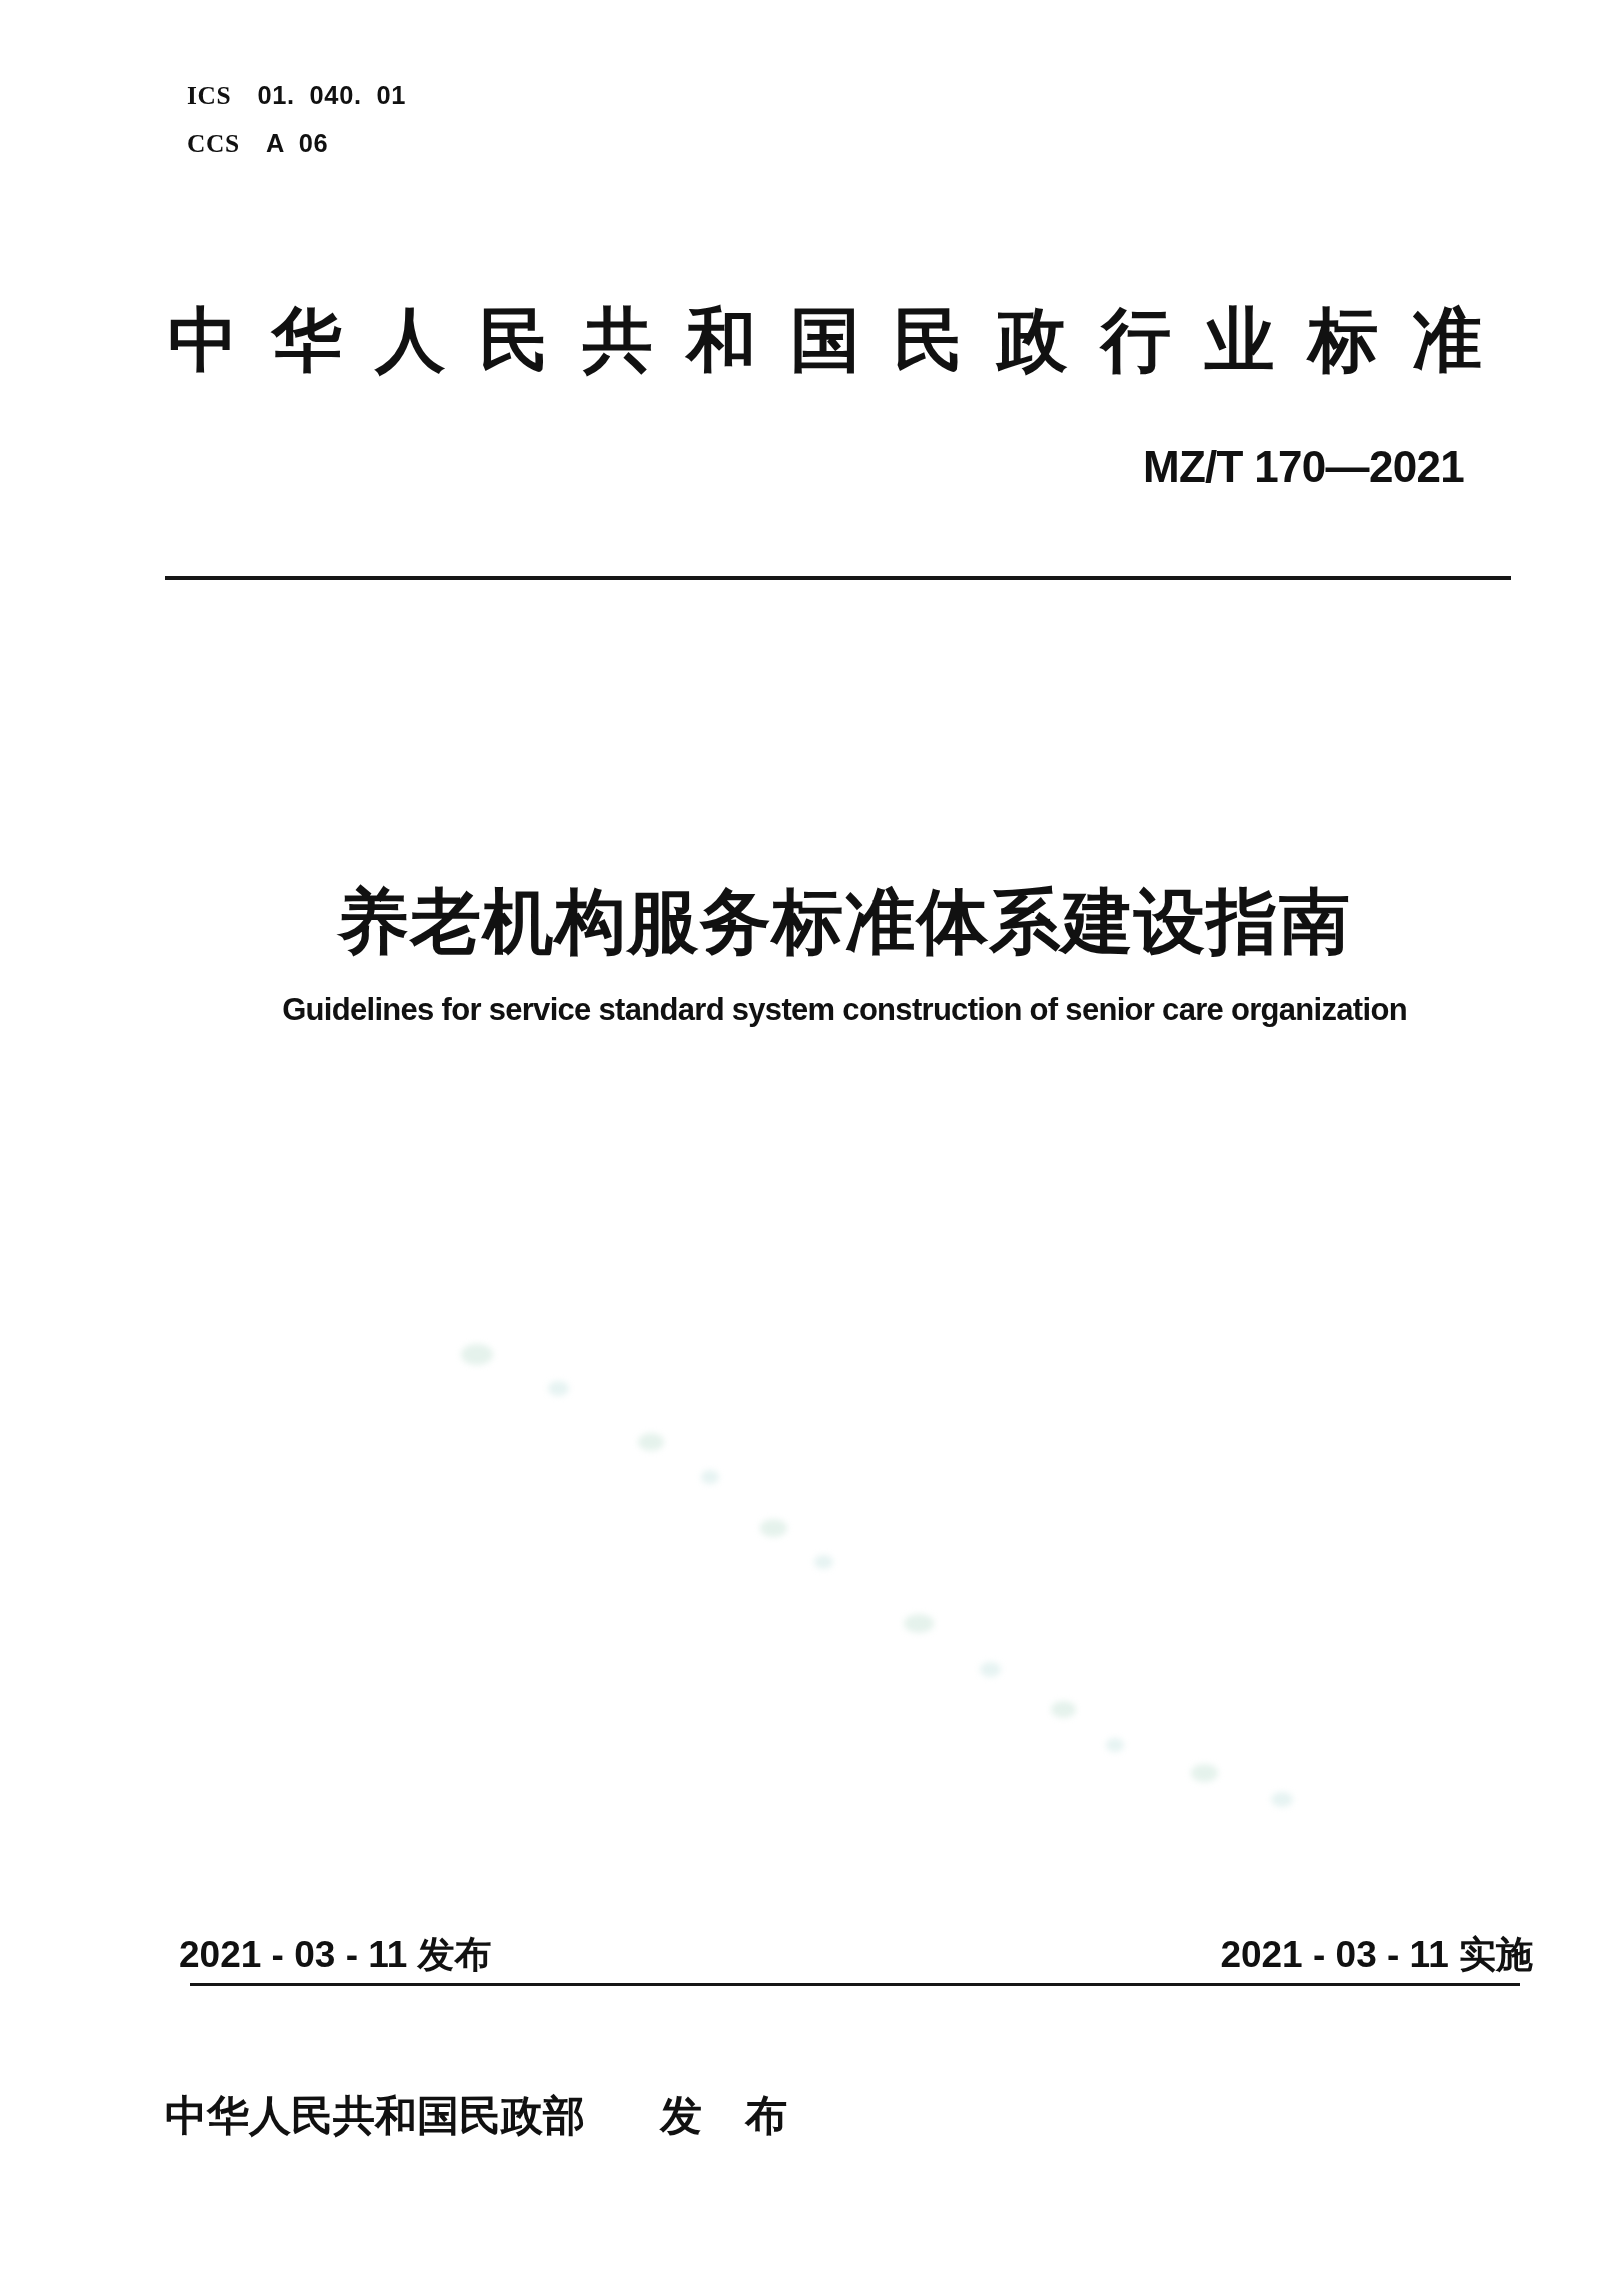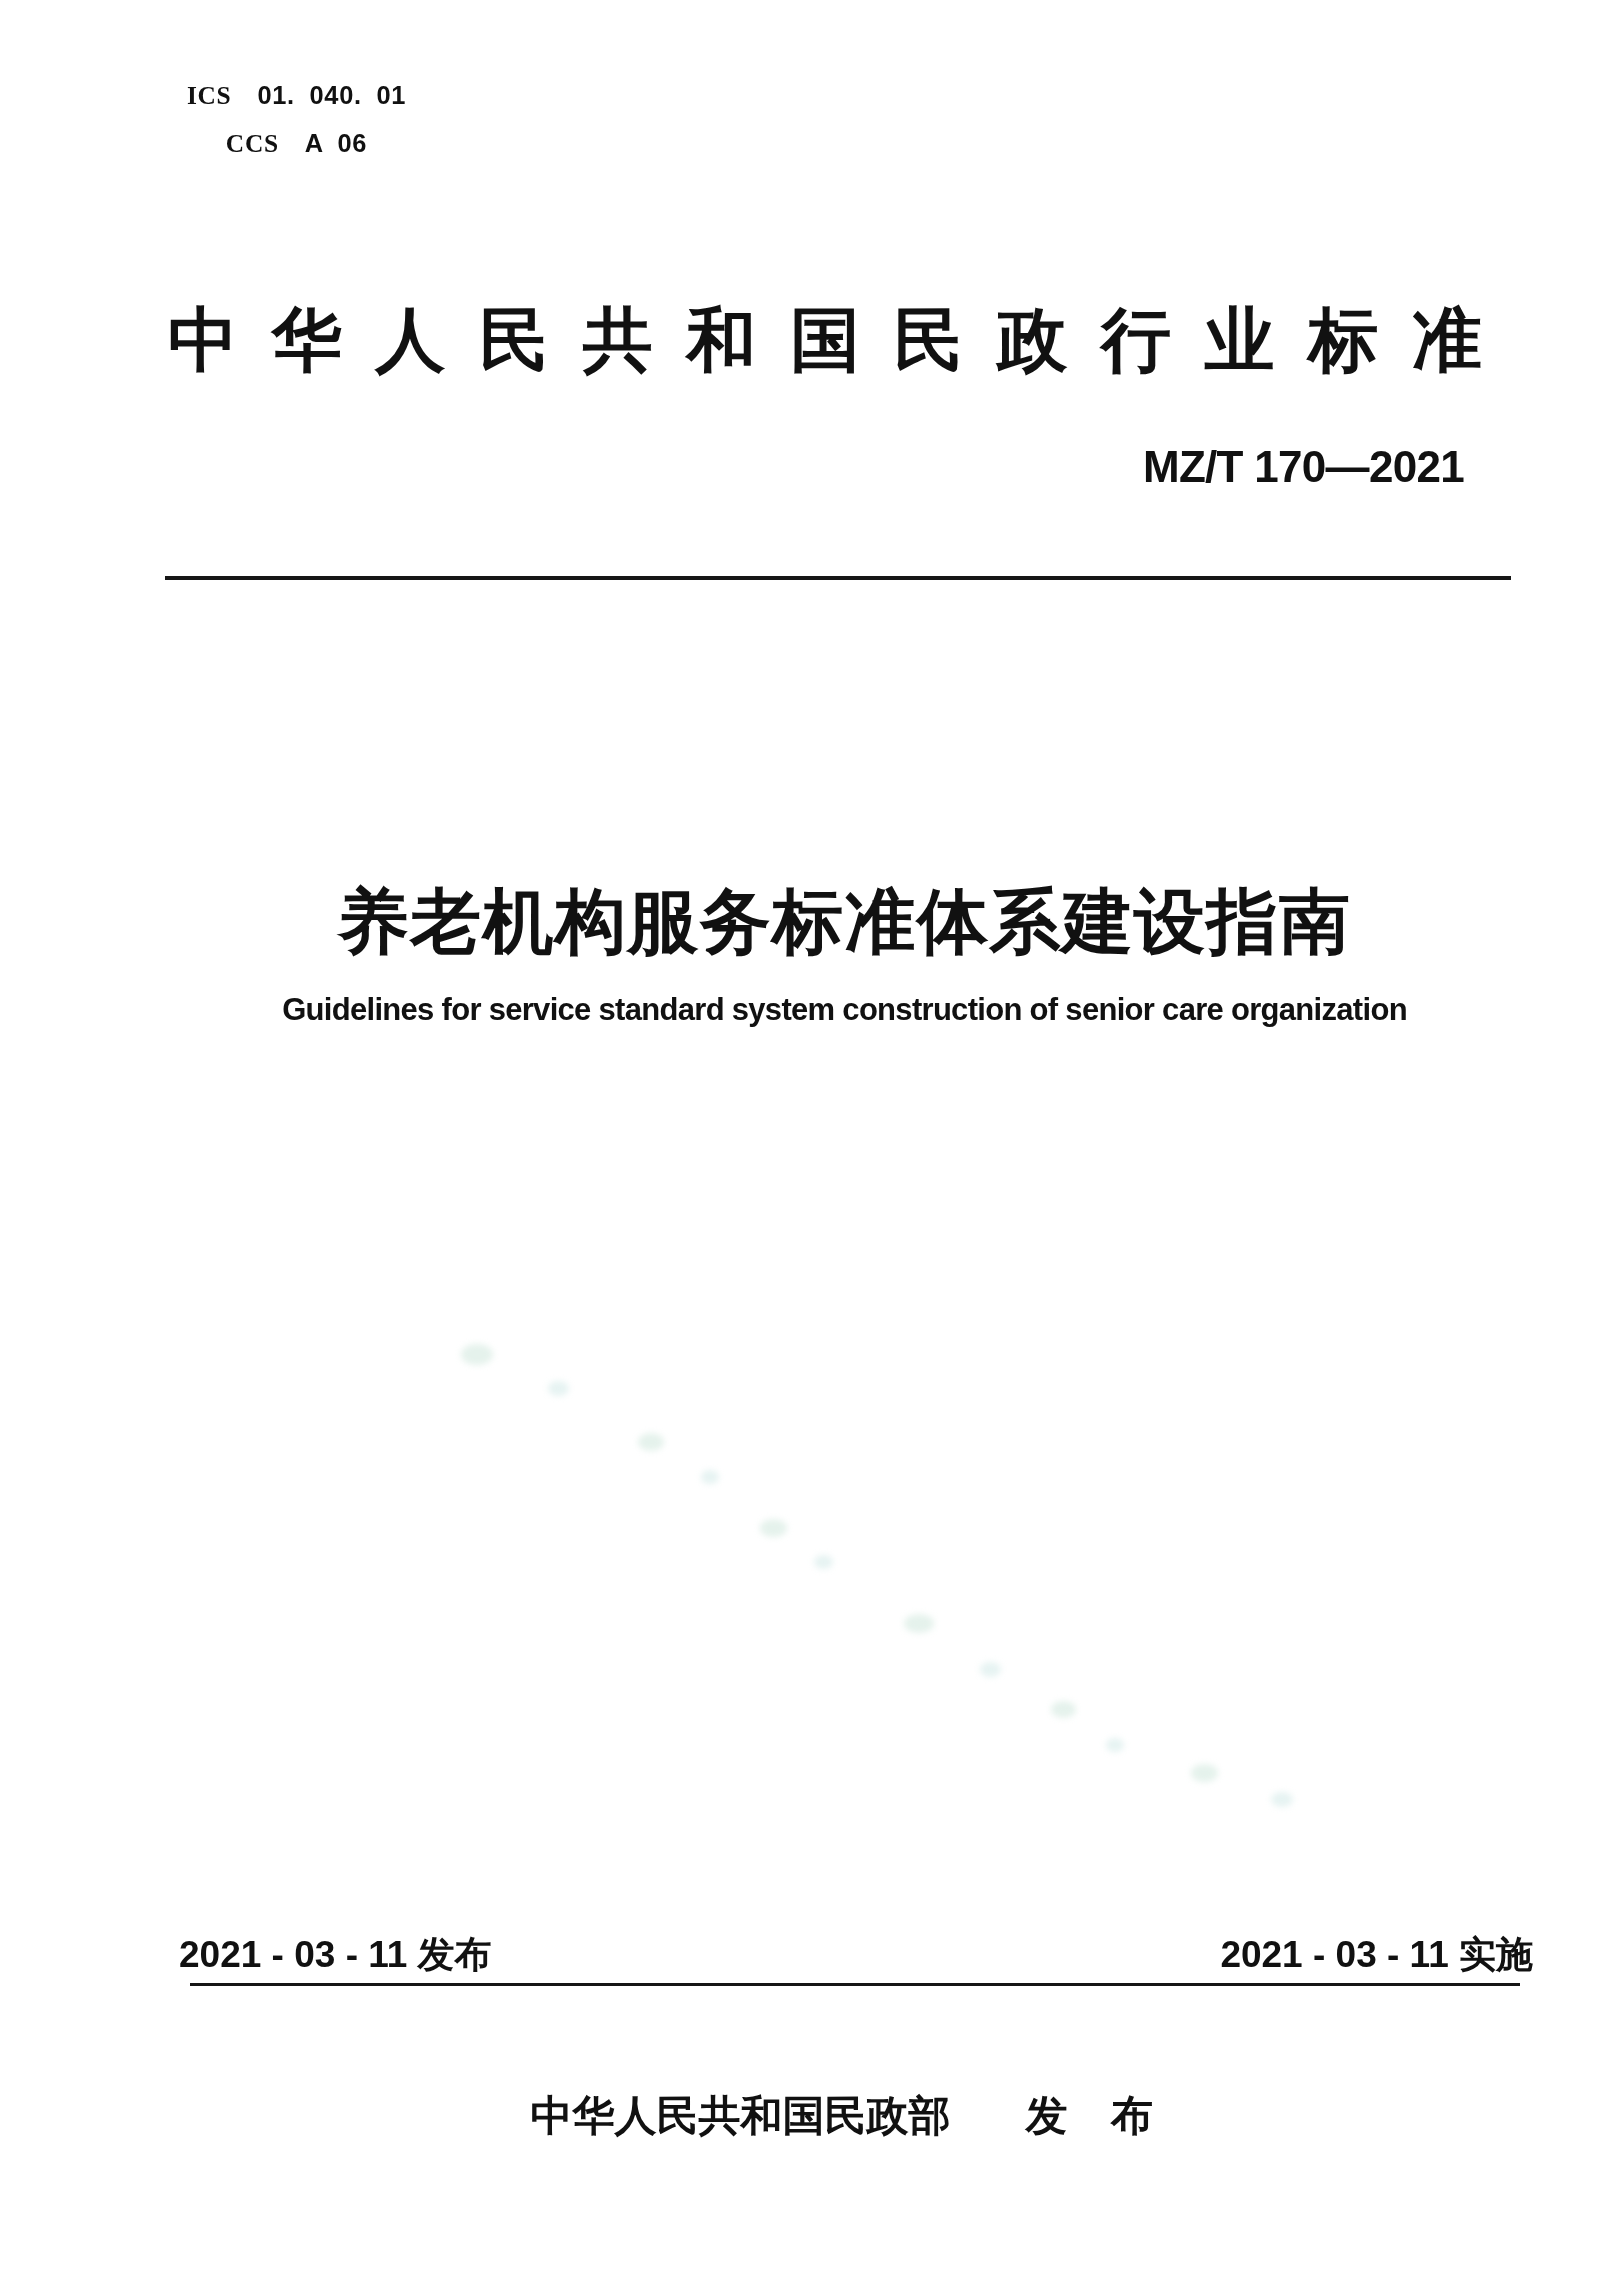--- a/index.html
+++ b/index.html
@@ -13,21 +13,21 @@
   }
   .page {
     position: absolute; inset: 0;
     background: #ffffff;
   }
 
   
   .meta-block {
     position: absolute; top: 71px; left: 187px;
     font-size: 25.4px; line-height: 48px; font-weight: 600;
-    letter-spacing: 0.7px; white-space: nowrap; text-align: center;
+    letter-spacing: 0.7px; white-space: nowrap;
   }
   .meta-label { font-family: "Liberation Serif", serif; font-weight: 700; }
   .meta-code  { font-family: "Liberation Sans", sans-serif; margin-left: 26px; word-spacing: 6.9px; }
 
   
   .mz-logo {
     position: absolute; top: 172px; right: 194px;
     font-family: "Liberation Sans", sans-serif;
     font-size: 159px; line-height: 1; font-weight: 700;
     letter-spacing: 26px; white-space: nowrap;
@@ -83,21 +83,20 @@
     position: absolute; top: 1935px;
     font-size: 37px; line-height: 1.1; font-weight: 600;
     white-space: nowrap;
   }
   .date-issue { left: 179px; }
   .date-impl  { right: 91px; }
 
   
   .publisher-line {
     position: absolute; top: 2093px; left: 165px; width: 1359px;
-    text-align: center;
     font-size: 42px; line-height: 1.1; font-weight: 700;
     white-space: nowrap;
   }
   .publish-action { margin-left: 75px; word-spacing: 20.6px; letter-spacing: 5.5px; }
 </style>
 </head>
 <body>
 
 <div class="page">
 

